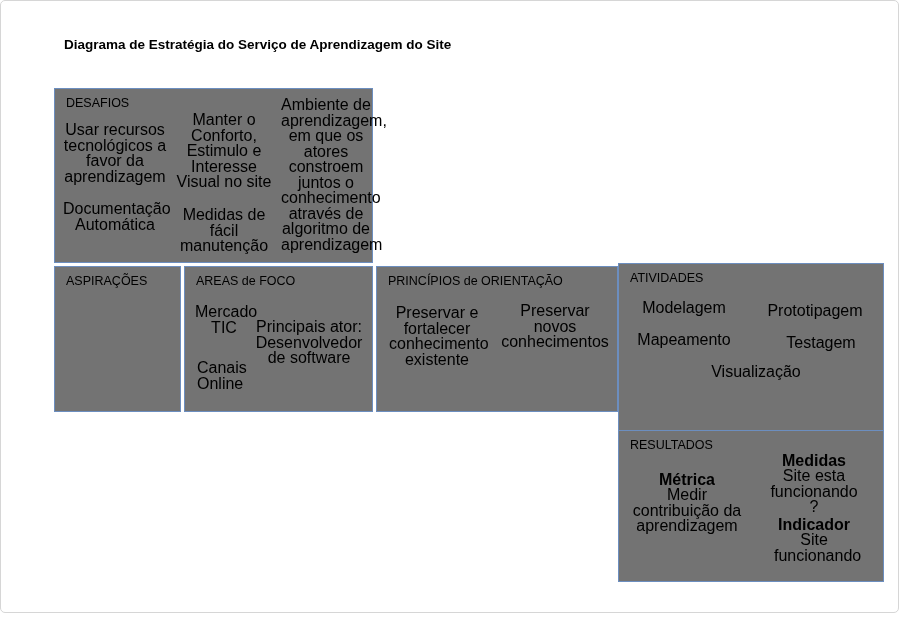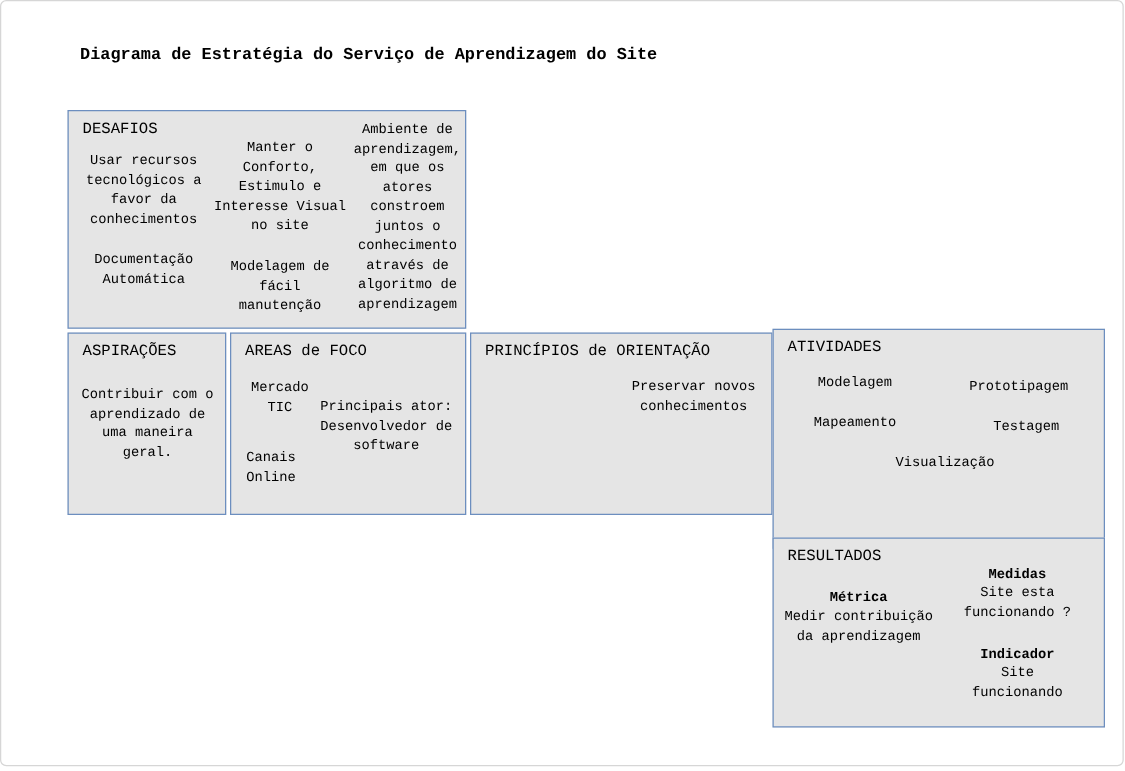--- a/index.html
+++ b/index.html
@@ -10,43 +10,42 @@
     position: relative;
   }
   .page {
     position: absolute;
     left: 0; top: 0;
     width: 899px; height: 613px;
     background: #ffffff;
     border: 1px solid #d6d6d6;
     border-radius: 5px;
     overflow: hidden;
-    font-family: Liberation Mono, monospace;
   }
   .diagram-title {
     position: absolute;
     left: 63px; top: 36px;
     font-size: 13.5px;
     font-weight: bold;
     white-space: nowrap;
   }
   .box {
     position: absolute;
     border: 1.5px solid var(--box-border, #6c8ebf);
-    background: #e5e5e5;
+    background: #737373;
   }
   .box-header {
     position: absolute;
     left: 11px; top: 7px;
     font-size: 12.5px;
     white-space: nowrap;
   }
   .txt {
     position: absolute;
-    font-size: 11px;
+    font-size: 16px;
     line-height: 15.5px;
     text-align: center;
   }
   .txt.left { text-align: left; }
   .bold { font-weight: bold; }
 
   
   #box-desafios { left: 53px; top: 87px; width: 319px; height: 175px; }
   #desafios-c1a { left: 8px;   top: 33px;  width: 104px; }
   #desafios-c1b { left: 8px;   top: 112px; width: 104px; }
@@ -89,41 +88,41 @@
 </style>
 </head>
 <body>
 
 <div class="page">
 
   <div class="diagram-title">Diagrama de Estratégia do Serviço de Aprendizagem do Site</div>
 
   <div class="box" id="box-desafios">
     <div class="box-header">DESAFIOS</div>
-    <div class="txt" id="desafios-c1a">Usar recursos tecnológicos a favor da conhecimentos</div>
+    <div class="txt" id="desafios-c1a">Usar recursos tecnológicos a favor da aprendizagem</div>
     <div class="txt" id="desafios-c1b">Documentação Automática</div>
     <div class="txt" id="desafios-c2a">Manter o Conforto, Estimulo e Interesse Visual no site</div>
-    <div class="txt" id="desafios-c2b">Modelagem de fácil manutenção</div>
+    <div class="txt" id="desafios-c2b">Medidas de fácil manutenção</div>
     <div class="txt" id="desafios-c3">Ambiente de aprendizagem, em que os atores constroem juntos o conhecimento através de algoritmo de aprendizagem</div>
   </div>
 
   <div class="box" id="box-aspiracoes">
     <div class="box-header">ASPIRAÇÕES</div>
-    <div class="txt" id="aspiracoes-t1">Contribuir com o aprendizado de uma maneira geral.</div>
   </div>
 
   <div class="box" id="box-areas">
     <div class="box-header">AREAS de FOCO</div>
     <div class="txt" id="areas-t1">Mercado TIC</div>
     <div class="txt left" id="areas-t2">Canais Online</div>
     <div class="txt" id="areas-t3">Principais ator: Desenvolvedor de software</div>
   </div>
 
   <div class="box" id="box-principios">
     <div class="box-header">PRINCÍPIOS de ORIENTAÇÃO</div>
+    <div class="txt" id="principios-t1">Preservar e fortalecer conhecimento existente</div>
     <div class="txt" id="principios-t2">Preservar novos conhecimentos</div>
   </div>
 
   <div class="box" id="box-atividades">
     <div class="box-header">ATIVIDADES</div>
     <div class="txt" id="atividades-t1">Modelagem</div>
     <div class="txt" id="atividades-t2">Prototipagem</div>
     <div class="txt" id="atividades-t3">Mapeamento</div>
     <div class="txt" id="atividades-t4">Testagem</div>
     <div class="txt" id="atividades-t5">Visualização</div>

